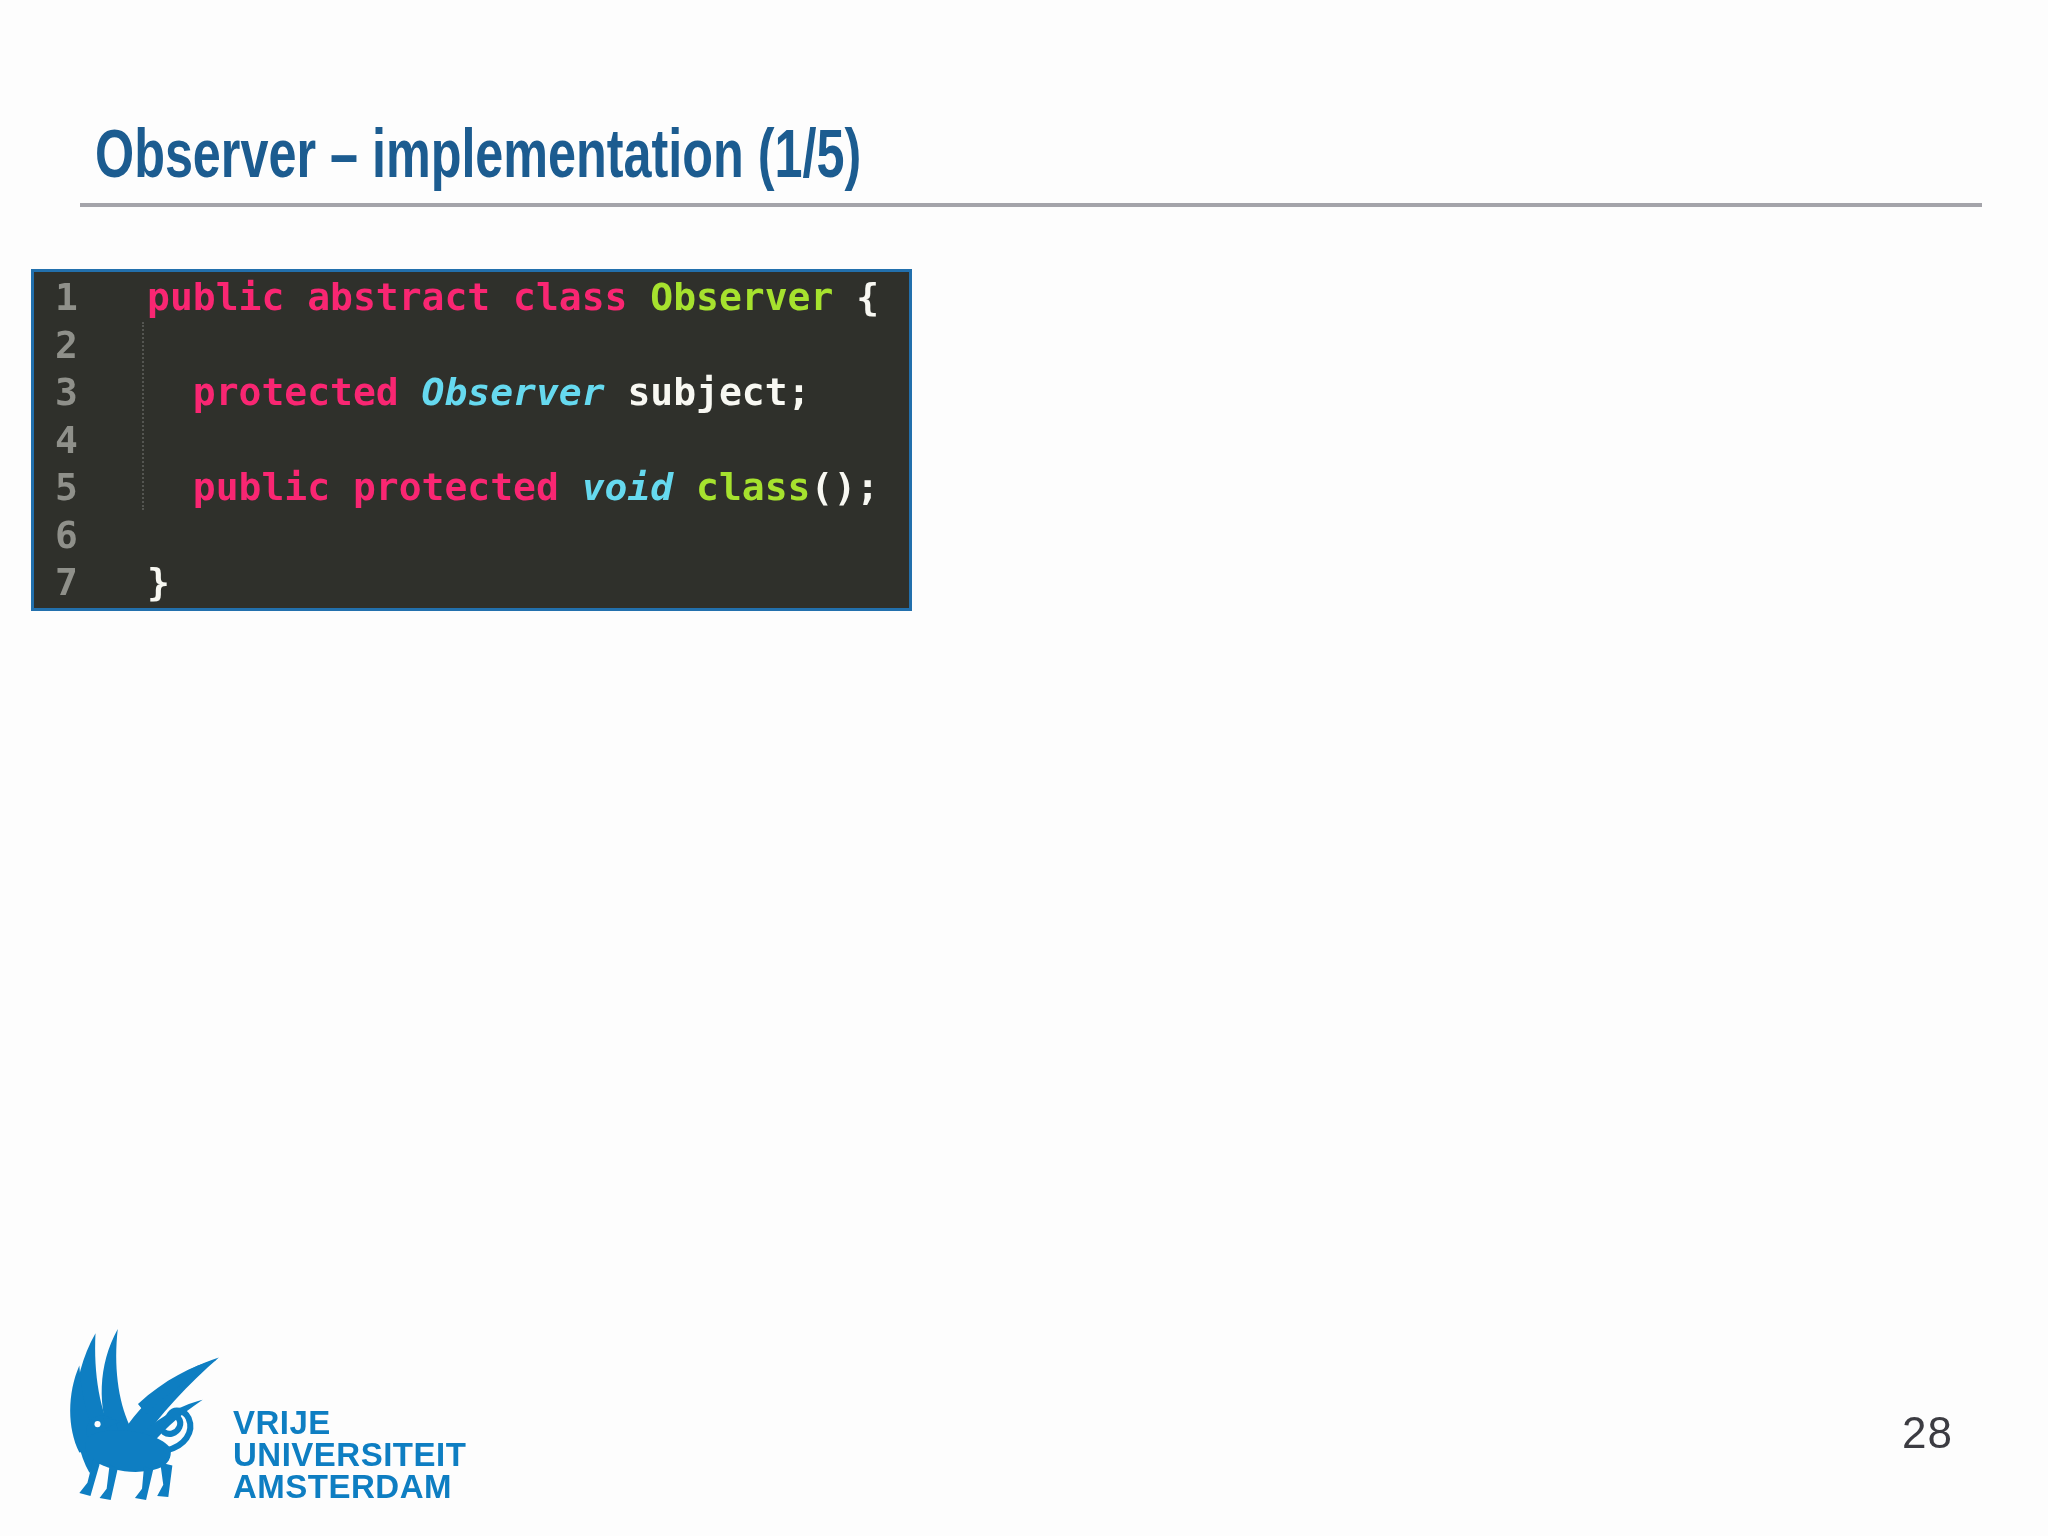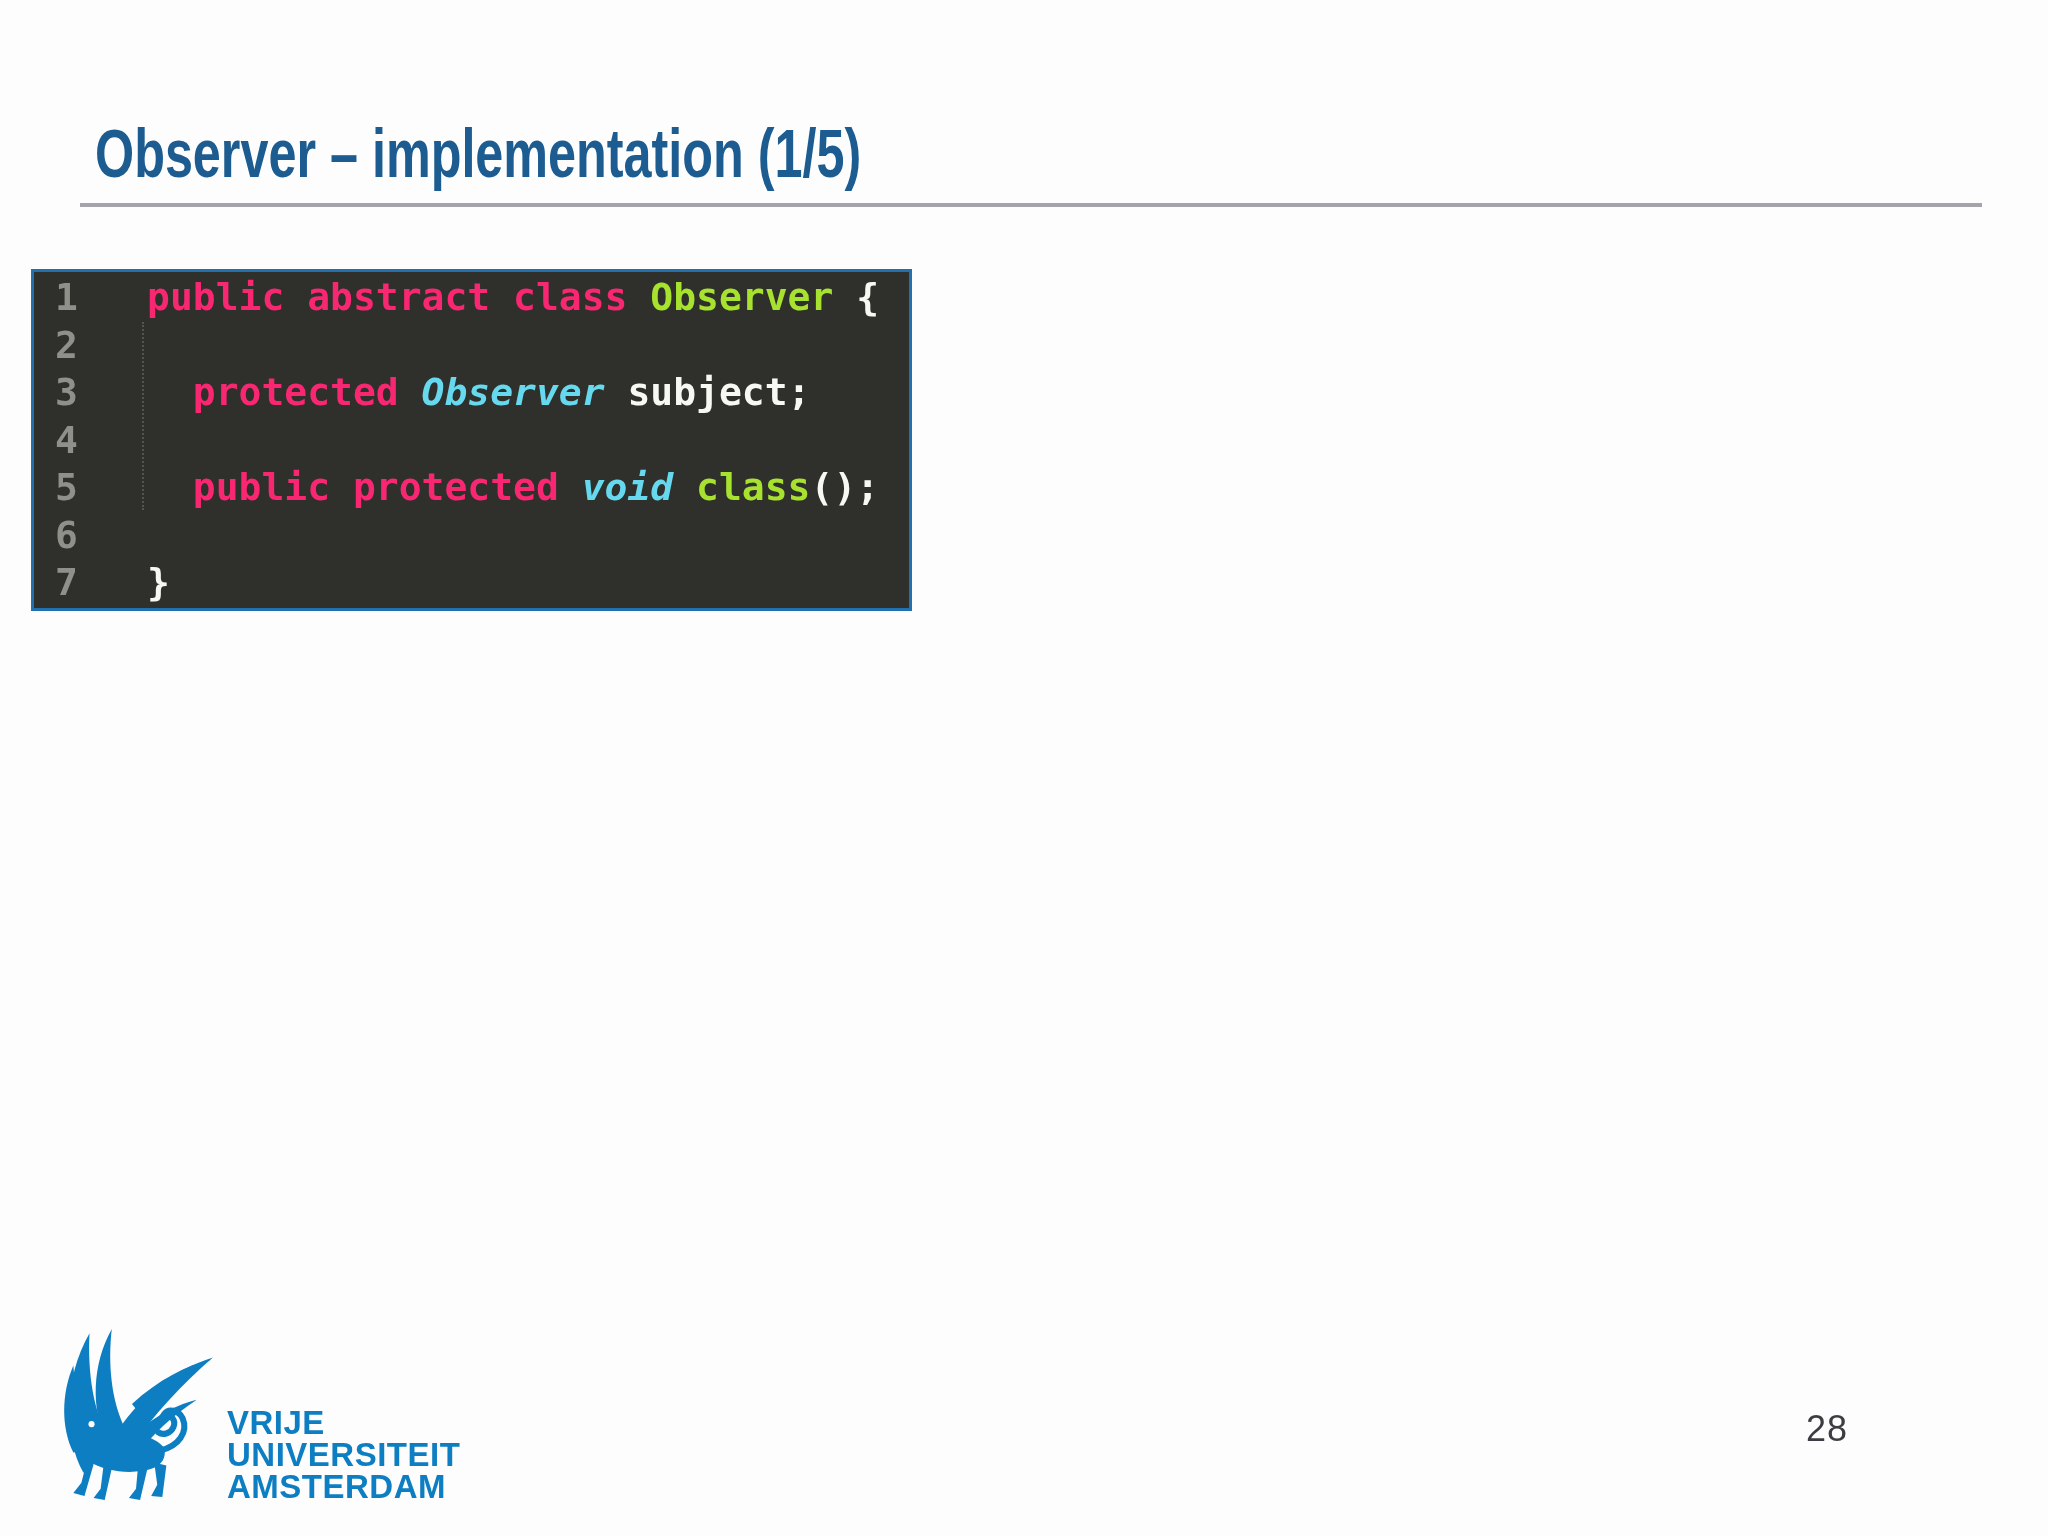--- a/index.html
+++ b/index.html
@@ -36,30 +36,30 @@
   }
   .code-line{display:flex;line-height:47.5px;height:47.5px;}
   .gutter{width:44px;text-align:right;color:var(--gut);flex:none;}
   .code-text{padding-left:69px;white-space:pre;text-align:center;}
   .seg{white-space:pre;}
   .seg.kw{color:var(--kw);}
   .seg.typ{color:var(--typ);font-style:italic;}
   .seg.cls{color:var(--cls);}
   .seg.pln{color:var(--pln);}
 
-  .logo{position:absolute;left:50px;top:1321px;width:420px;height:200px;}
+  .logo{position:absolute;left:56px;top:1321px;width:420px;height:200px;}
   .griffin{position:absolute;left:0;top:0;width:168px;height:182px;}
   .wordmark{
     position:absolute;left:177px;top:86px;color:var(--logo_blue);
     font-size:33px;font-weight:bold;line-height:32px;letter-spacing:0.5px;
     white-space:nowrap;
   }
   .page-number{
-    position:absolute;left:1806px;top:1408px;
-    font-size:36px;color:var(--page_gray);letter-spacing:1px;
+    position:absolute;left:1902px;top:1408px;
+    font-size:44px;color:var(--page_gray);letter-spacing:1px;
   }
 </style>
 </head>
 <body>
 
 <div class="slide">
 
   <div class="title">Observer – implementation (1/5)</div>
   <div class="rule"></div>
 

